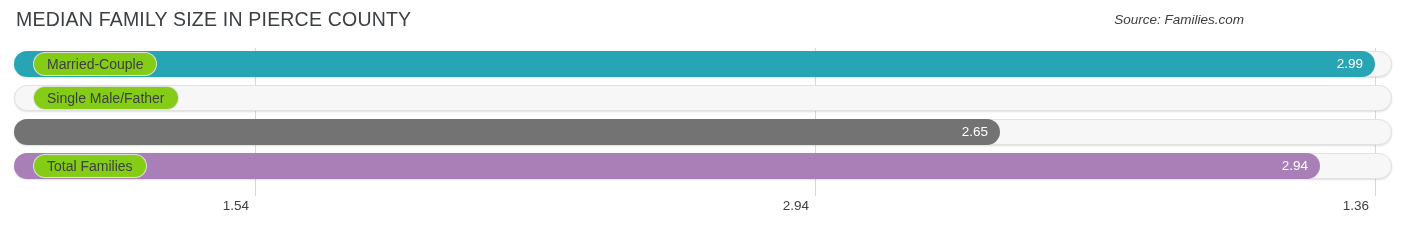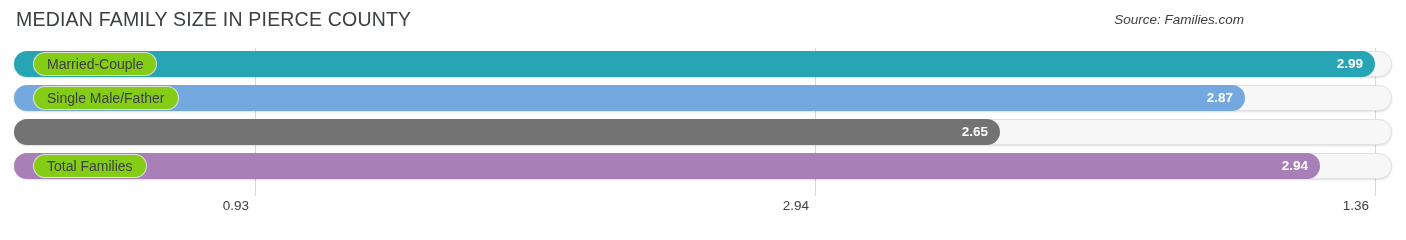--- a/index.html
+++ b/index.html
@@ -107,21 +107,21 @@
   }
 
   .bar-value {
     position: absolute;
     right: 12px;
     top: 0;
     height: 26px;
     line-height: 26px;
     font-size: 13.5px;
     color: #ffffff;
-    font-weight: 700;
+    font-weight: 400;
     white-space: nowrap;
   }
 
   .label-pill {
     position: absolute;
     left: 20px;
     top: 2px;
     height: 22px;
     line-height: 22px;
     padding: 0 13px;
@@ -172,23 +172,20 @@
     <div class="row row-0">
       <div class="track"></div>
       <div class="bar" style="width:1361px;background:#28a5b4">
         <span class="bar-value">2.99</span>
       </div>
       <div class="label-pill">Married-Couple</div>
     </div>
 
     <div class="row row-1">
       <div class="track"></div>
-      <div class="bar" style="width:1231px;background:#74a9e0">
-        <span class="bar-value">2.87</span>
-      </div>
       <div class="label-pill">Single Male/Father</div>
     </div>
 
     <div class="row row-2">
       <div class="track"></div>
       <div class="bar" style="width:986px;background:#737373">
         <span class="bar-value">2.65</span>
       </div>
     </div>
 
@@ -197,16 +194,16 @@
       <div class="bar" style="width:1306px;background:#a97fb8">
         <span class="bar-value">2.94</span>
       </div>
       <div class="label-pill">Total Families</div>
     </div>
 
   </div>
 </div>
 
 <div class="axis">
-  <div class="tick-label" style="left:255px">0.93</div>
+  <div class="tick-label" style="left:255px">1.54</div>
   <div class="tick-label" style="left:815px">2.94</div>
   <div class="tick-label" style="left:1375px">1.36</div>
 </div>
 
 </body></html>

